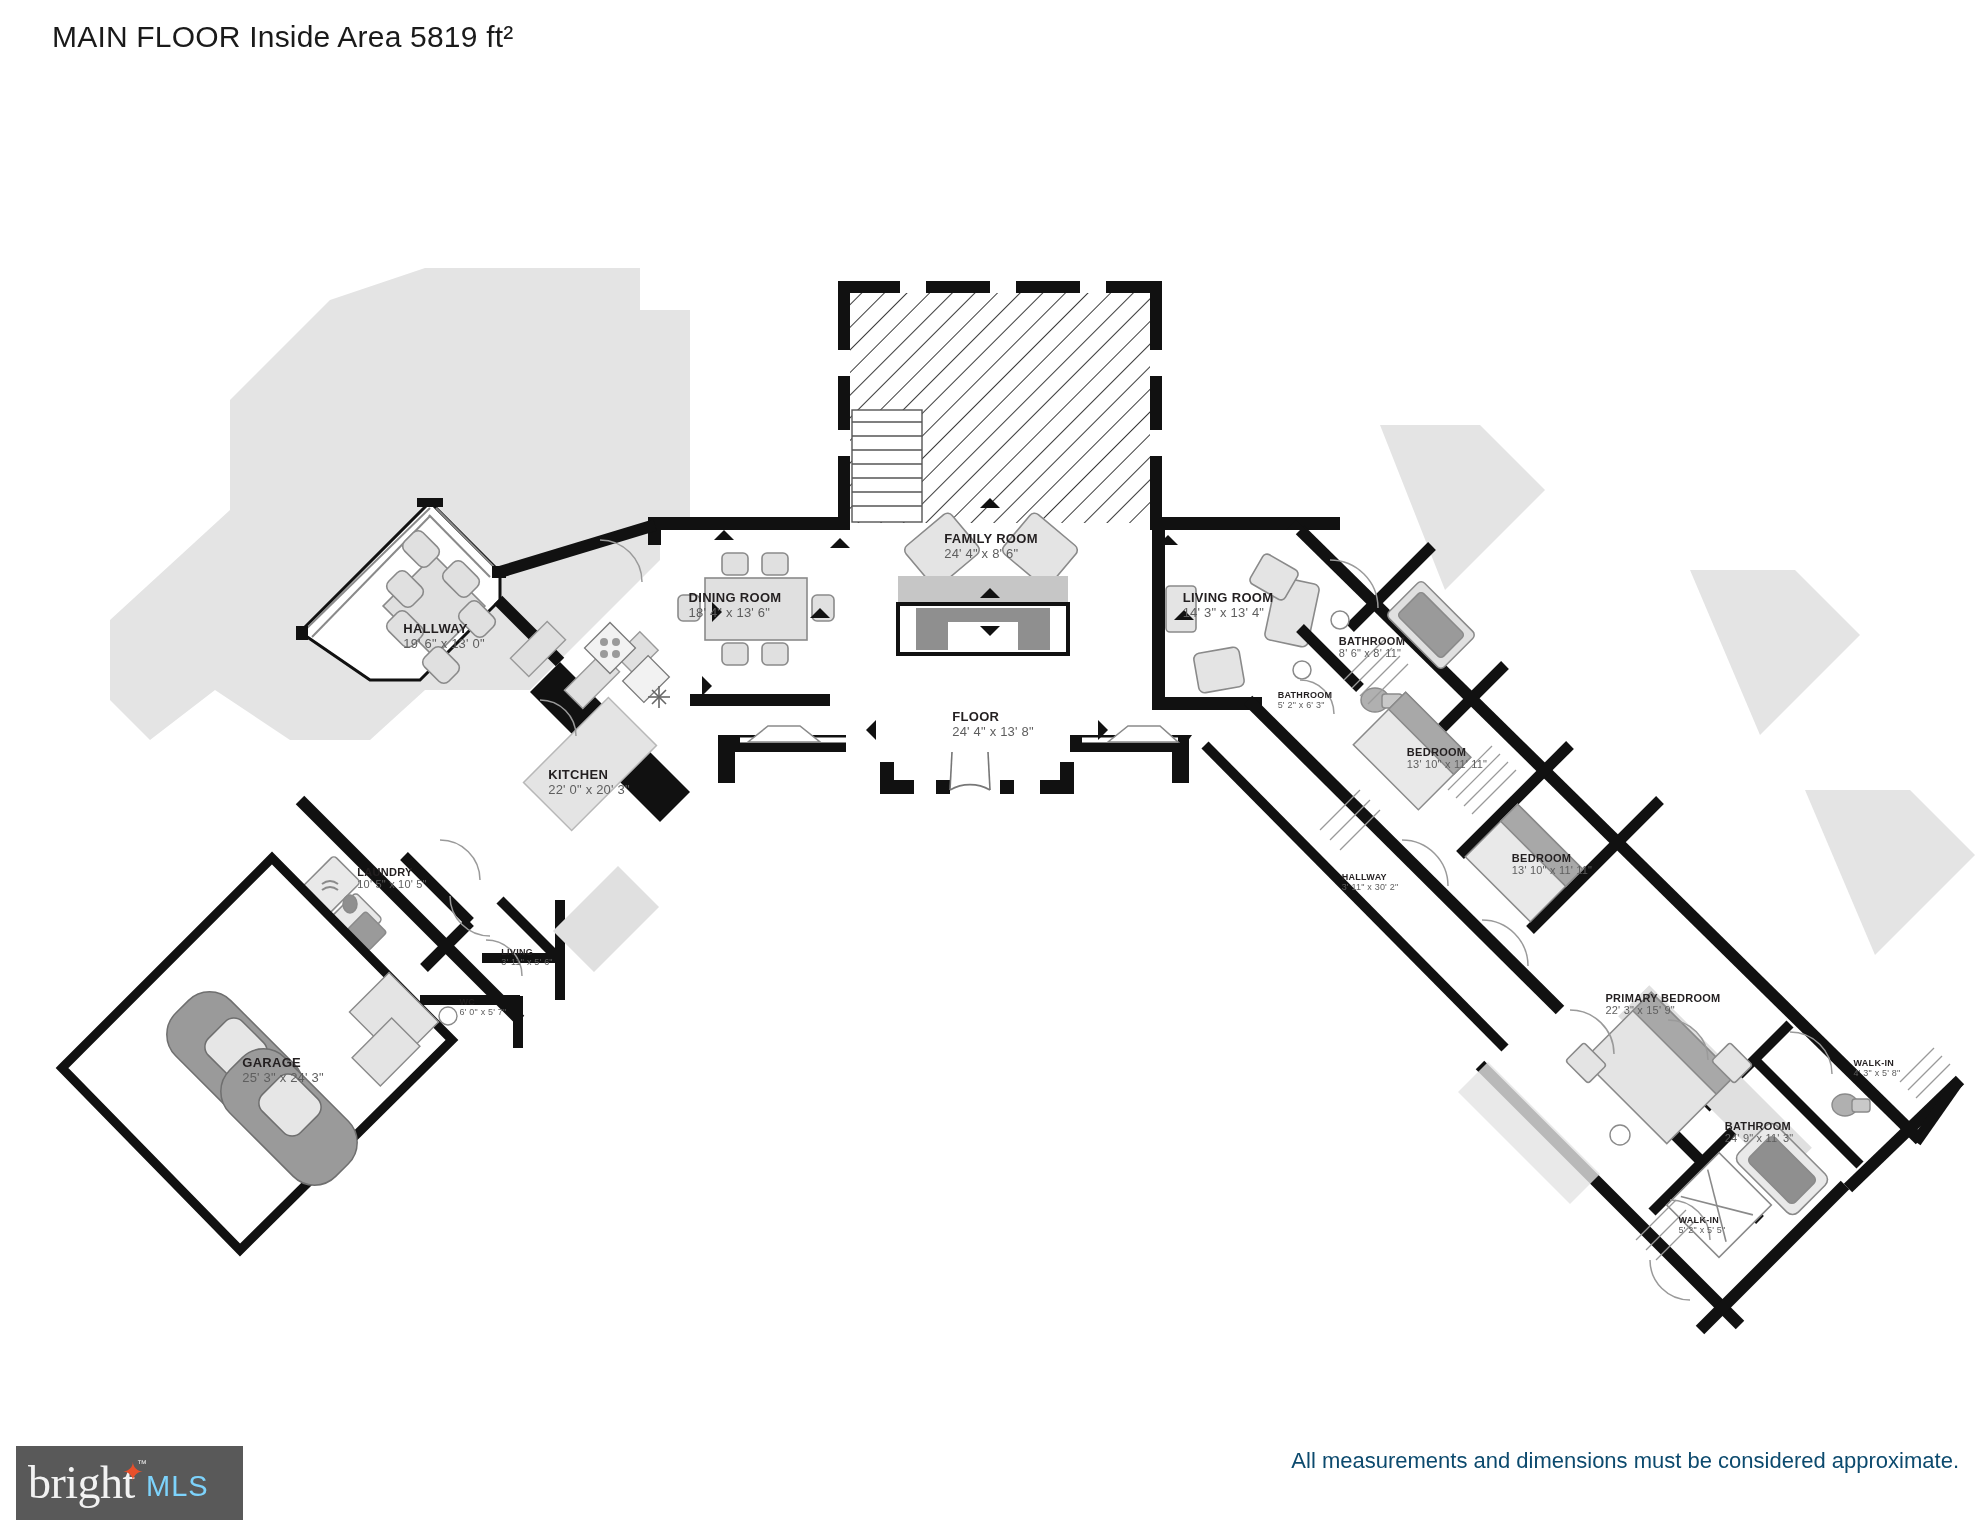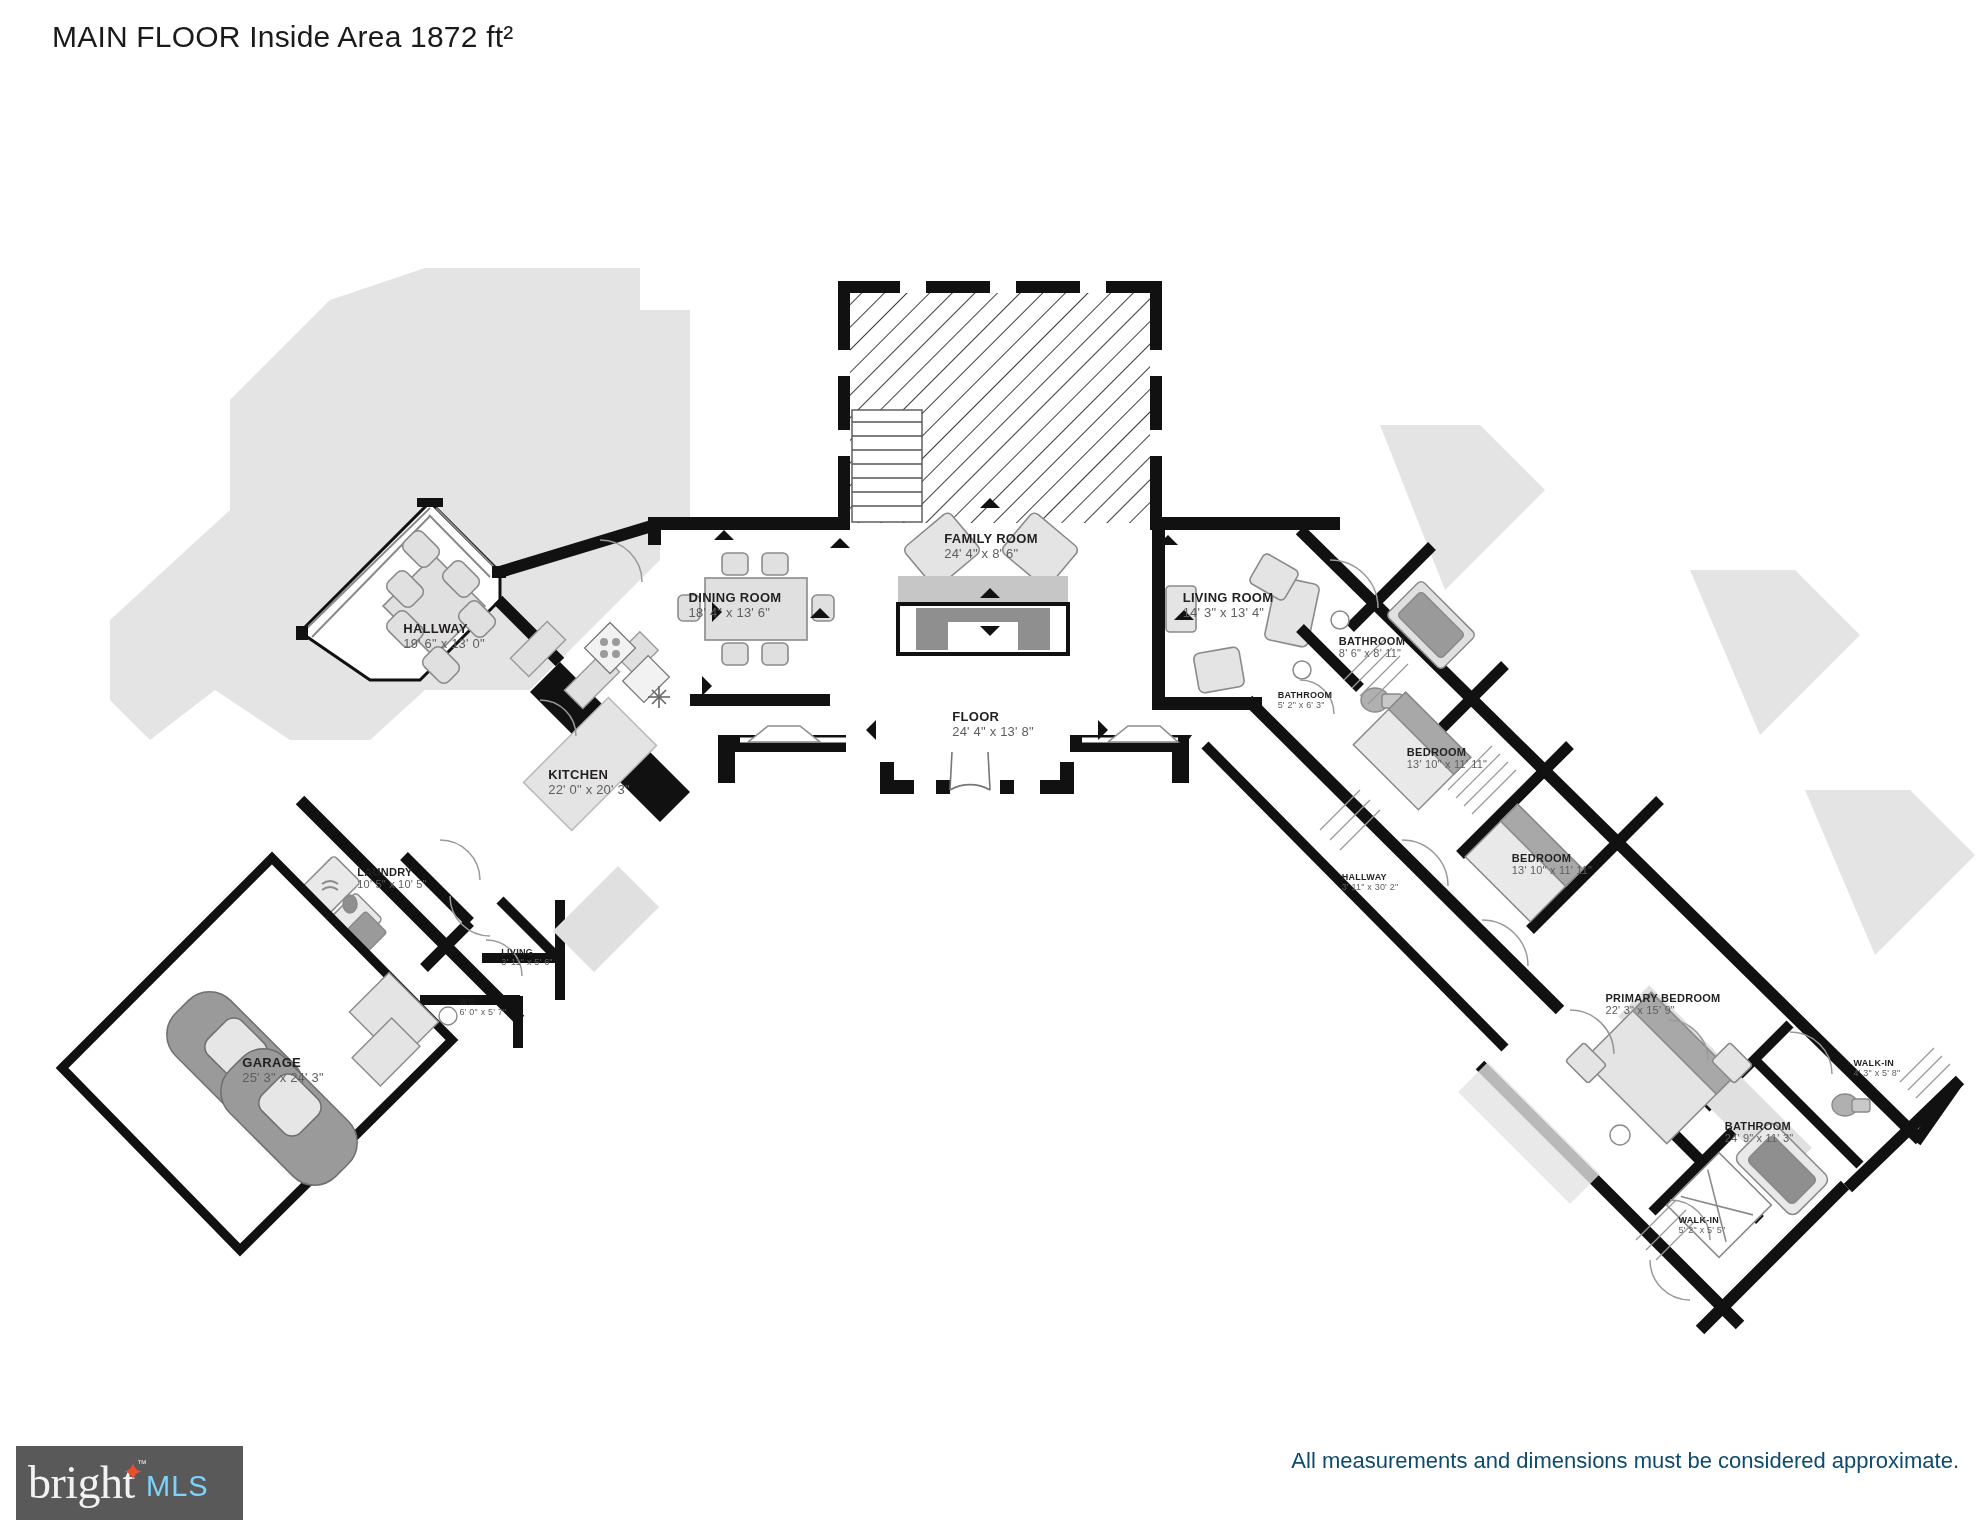--- a/index.html
+++ b/index.html
@@ -110,21 +110,21 @@
   .sz-md .rl-name { font-size: 13px; }
   .sz-md .rl-dim  { font-size: 13px; }
   .sz-sm .rl-name { font-size: 11px; }
   .sz-sm .rl-dim  { font-size: 11px; }
   .sz-xs .rl-name { font-size: 9px; }
   .sz-xs .rl-dim  { font-size: 9px; }
 </style>
 </head>
 <body>
 
-<div id="plan-title">MAIN FLOOR Inside Area 1872 ft²</div>
+<div id="plan-title">MAIN FLOOR Inside Area 5819 ft²</div>
 
 <svg id="plan-canvas" viewBox="0 0 1987 1535">
   <defs>
     <pattern id="deckHatch" width="16" height="16" patternUnits="userSpaceOnUse" patternTransform="rotate(45)">
       <line x1="0" y1="0" x2="0" y2="16" stroke="#1a1a1a" stroke-width="2"></line>
     </pattern>
     <pattern id="tileHatch" width="10" height="10" patternUnits="userSpaceOnUse" patternTransform="rotate(45)">
       <line x1="0" y1="0" x2="0" y2="10" stroke="#9a9a9a" stroke-width="1"></line>
     </pattern>
   </defs>

